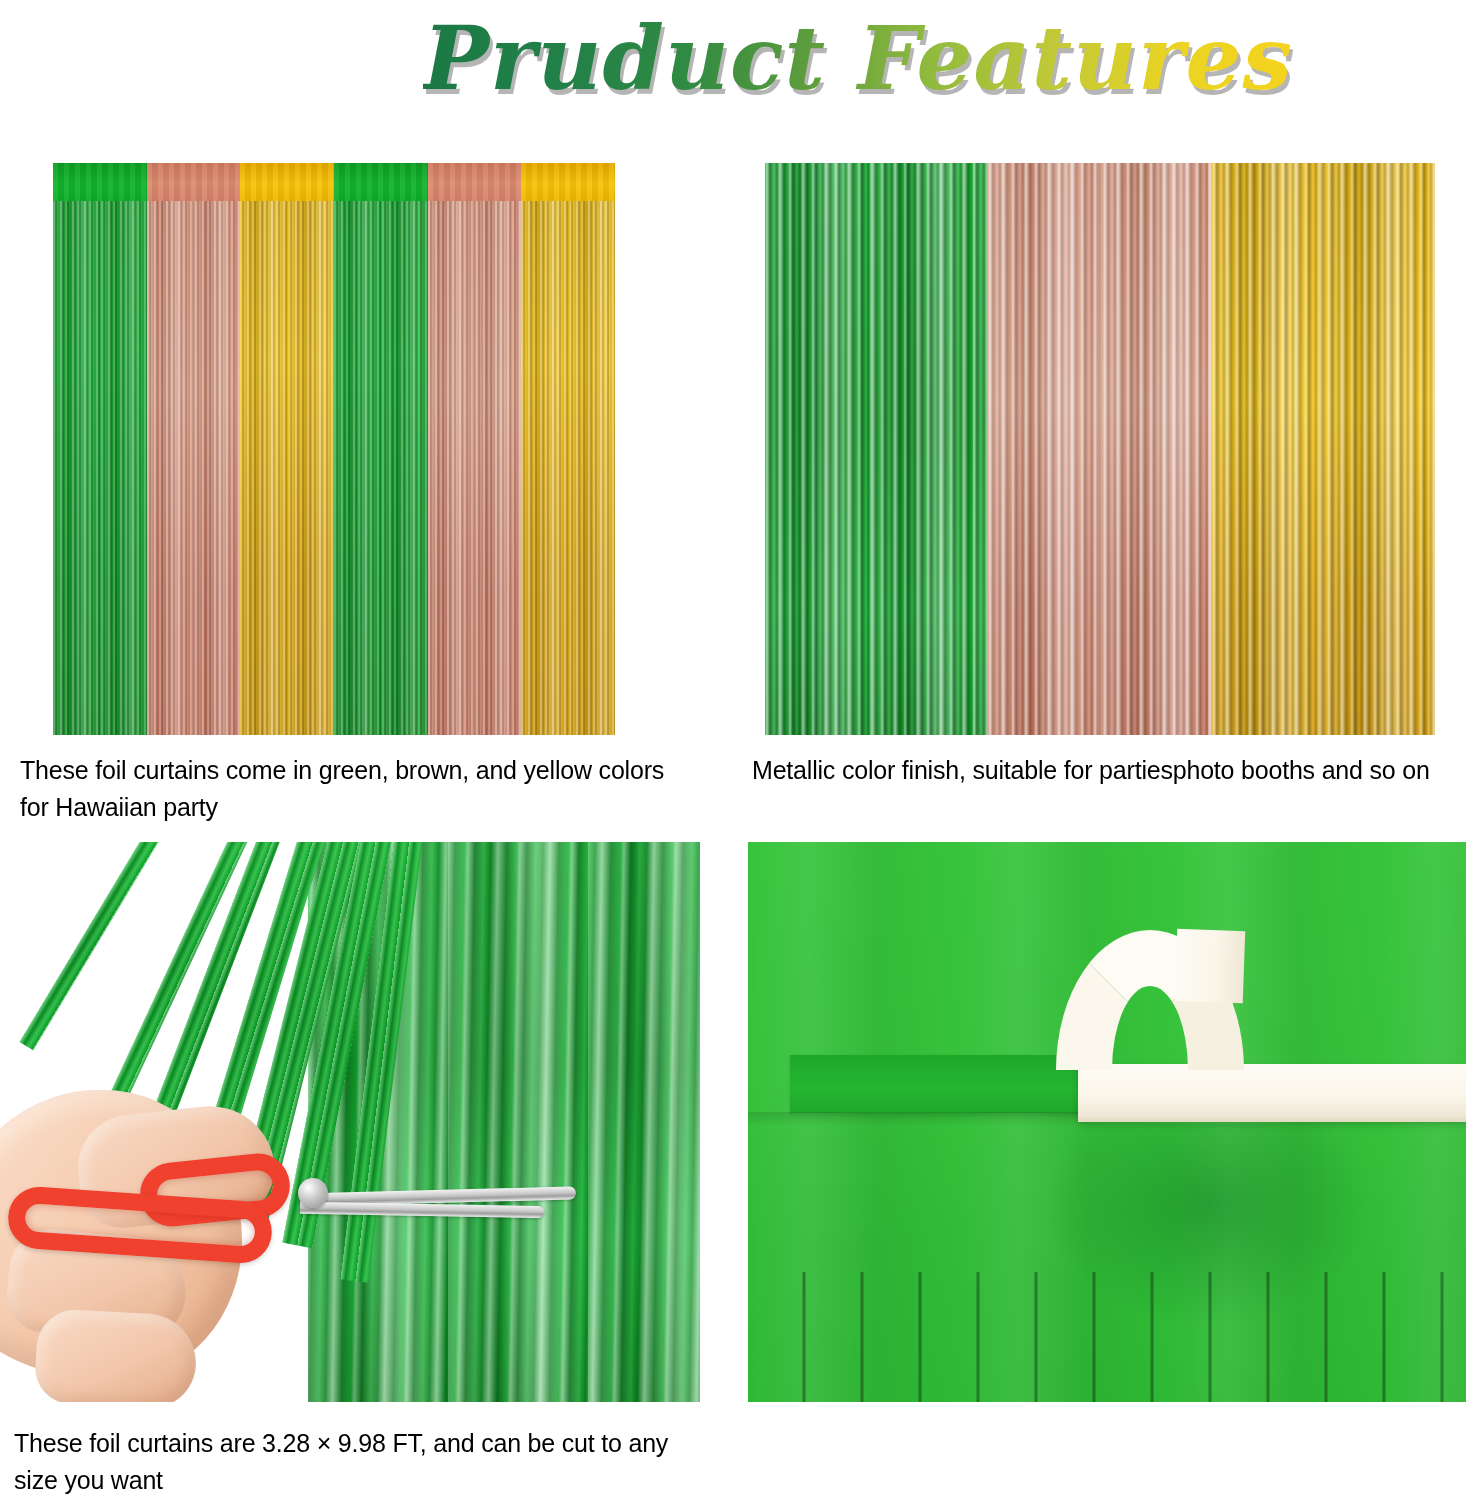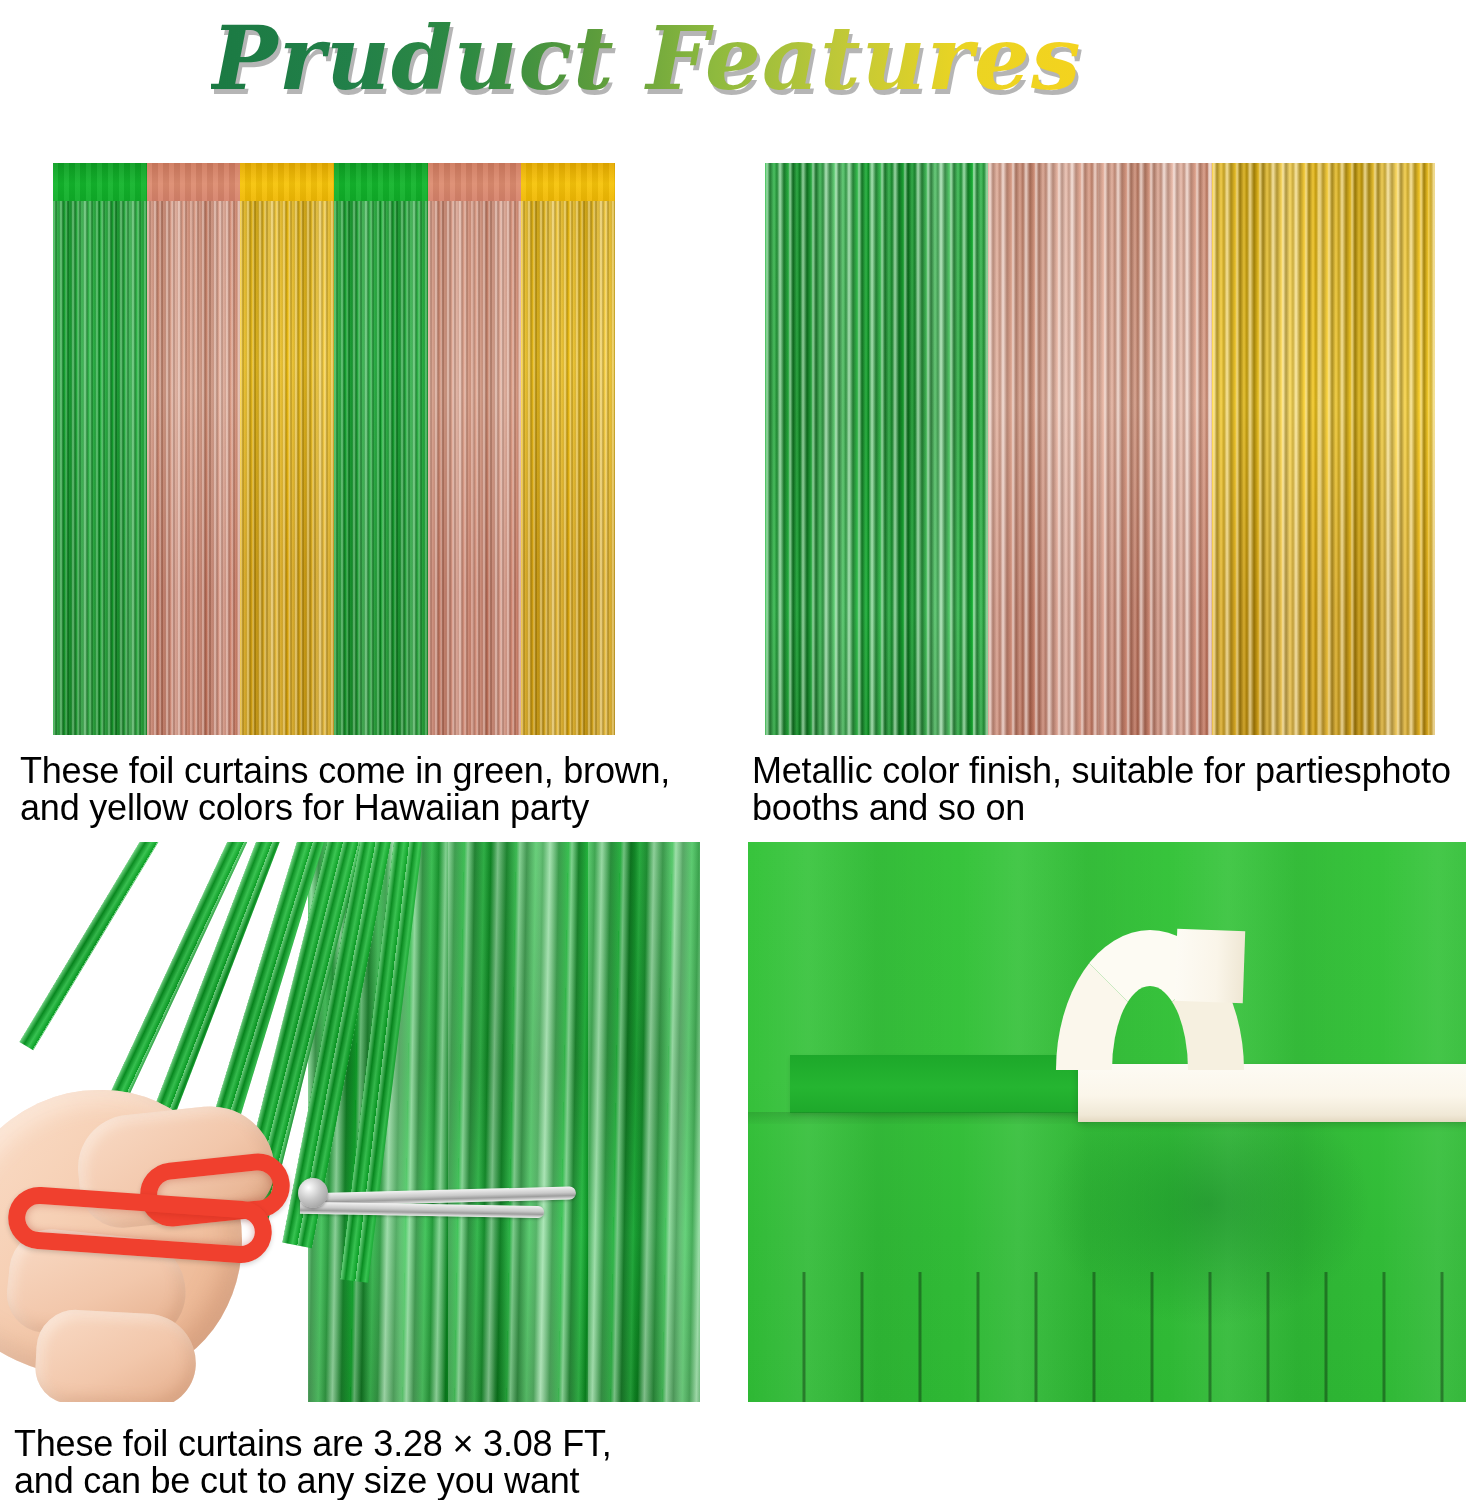--- a/index.html
+++ b/index.html
@@ -20,21 +20,21 @@
     background: #ffffff;
   }
 
   
   .title-wrap {
     position: absolute;
     left: 0;
     top: 2px;
     width: 1293px;
     height: 118px;
-    text-align: center;
+    text-align: right;
   }
 
   .title {
     display: inline-block;
     font-family: "DejaVu Serif", "Liberation Serif", serif;
     font-weight: bold;
     font-style: italic;
     font-size: 88px;
     line-height: 112px;
     letter-spacing: 1px;
@@ -354,21 +354,21 @@
         rgba(0,0,0,0.00) 54px,
         rgba(0,0,0,0.34) 55px,
         rgba(0,0,0,0.34) 57px,
         rgba(0,0,0,0.00) 58px);
   }
 
   
   .caption {
     position: absolute;
     font-family: "Liberation Sans", sans-serif;
-    font-size: 36px;
+    font-size: 25px;
     line-height: 37px;
     color: #000000;
     letter-spacing: -0.2px;
   }
 </style>
 </head>
 <body>
 
 <div class="page">
 
@@ -442,21 +442,21 @@
       <div class="finger" style="left:36px; top:470px; width:160px; height:94px; border-radius:44px 56px 50px 40px; transform: rotate(3deg);"></div>
 
       <div class="scissor-handle" style="left:140px; top:316px; width:150px; height:64px; border-radius:34px; transform: rotate(-6deg);"></div>
       <div class="scissor-handle" style="left:8px; top:352px; width:264px; height:62px; border-radius:34px; transform: rotate(4deg);"></div>
       <div class="scissor-blade" style="left:300px; top:348px; width:276px; height:13px; border-radius:0 7px 7px 0; transform: rotate(-1.5deg);"></div>
       <div class="scissor-blade" style="left:300px; top:362px; width:244px; height:12px; border-radius:0 6px 6px 0; transform: rotate(1deg);"></div>
       <div class="scissor-pivot" style="left:298px; top:336px; width:30px; height:30px;"></div>
     </div>
   </div>
 
-  <div class="caption" style="left:14px; top:1425px; width:660px;">These foil curtains are 3.28 × 3.08 FT, and can be cut to any size you want</div>
+  <div class="caption" style="left:14px; top:1425px; width:660px;">These foil curtains are 3.28 × 9.98 FT, and can be cut to any size you want</div>
 
   <div class="photo" style="left:748px; top:842px; width:718px; height:560px;">
     <div class="tape-scene">
       <div class="sheen"></div>
 
       <div class="green-strip" style="left:42px; top:213px; width:300px; height:58px;"></div>
       <div class="fold-shadow" style="left:0px; top:270px; width:340px; height:12px;"></div>
       <div class="fold-shadow" style="left:330px; top:272px; width:390px; height:9px;"></div>
 
       <div class="soft-shadow" style="left:300px; top:282px; width:320px; height:200px;"></div>

